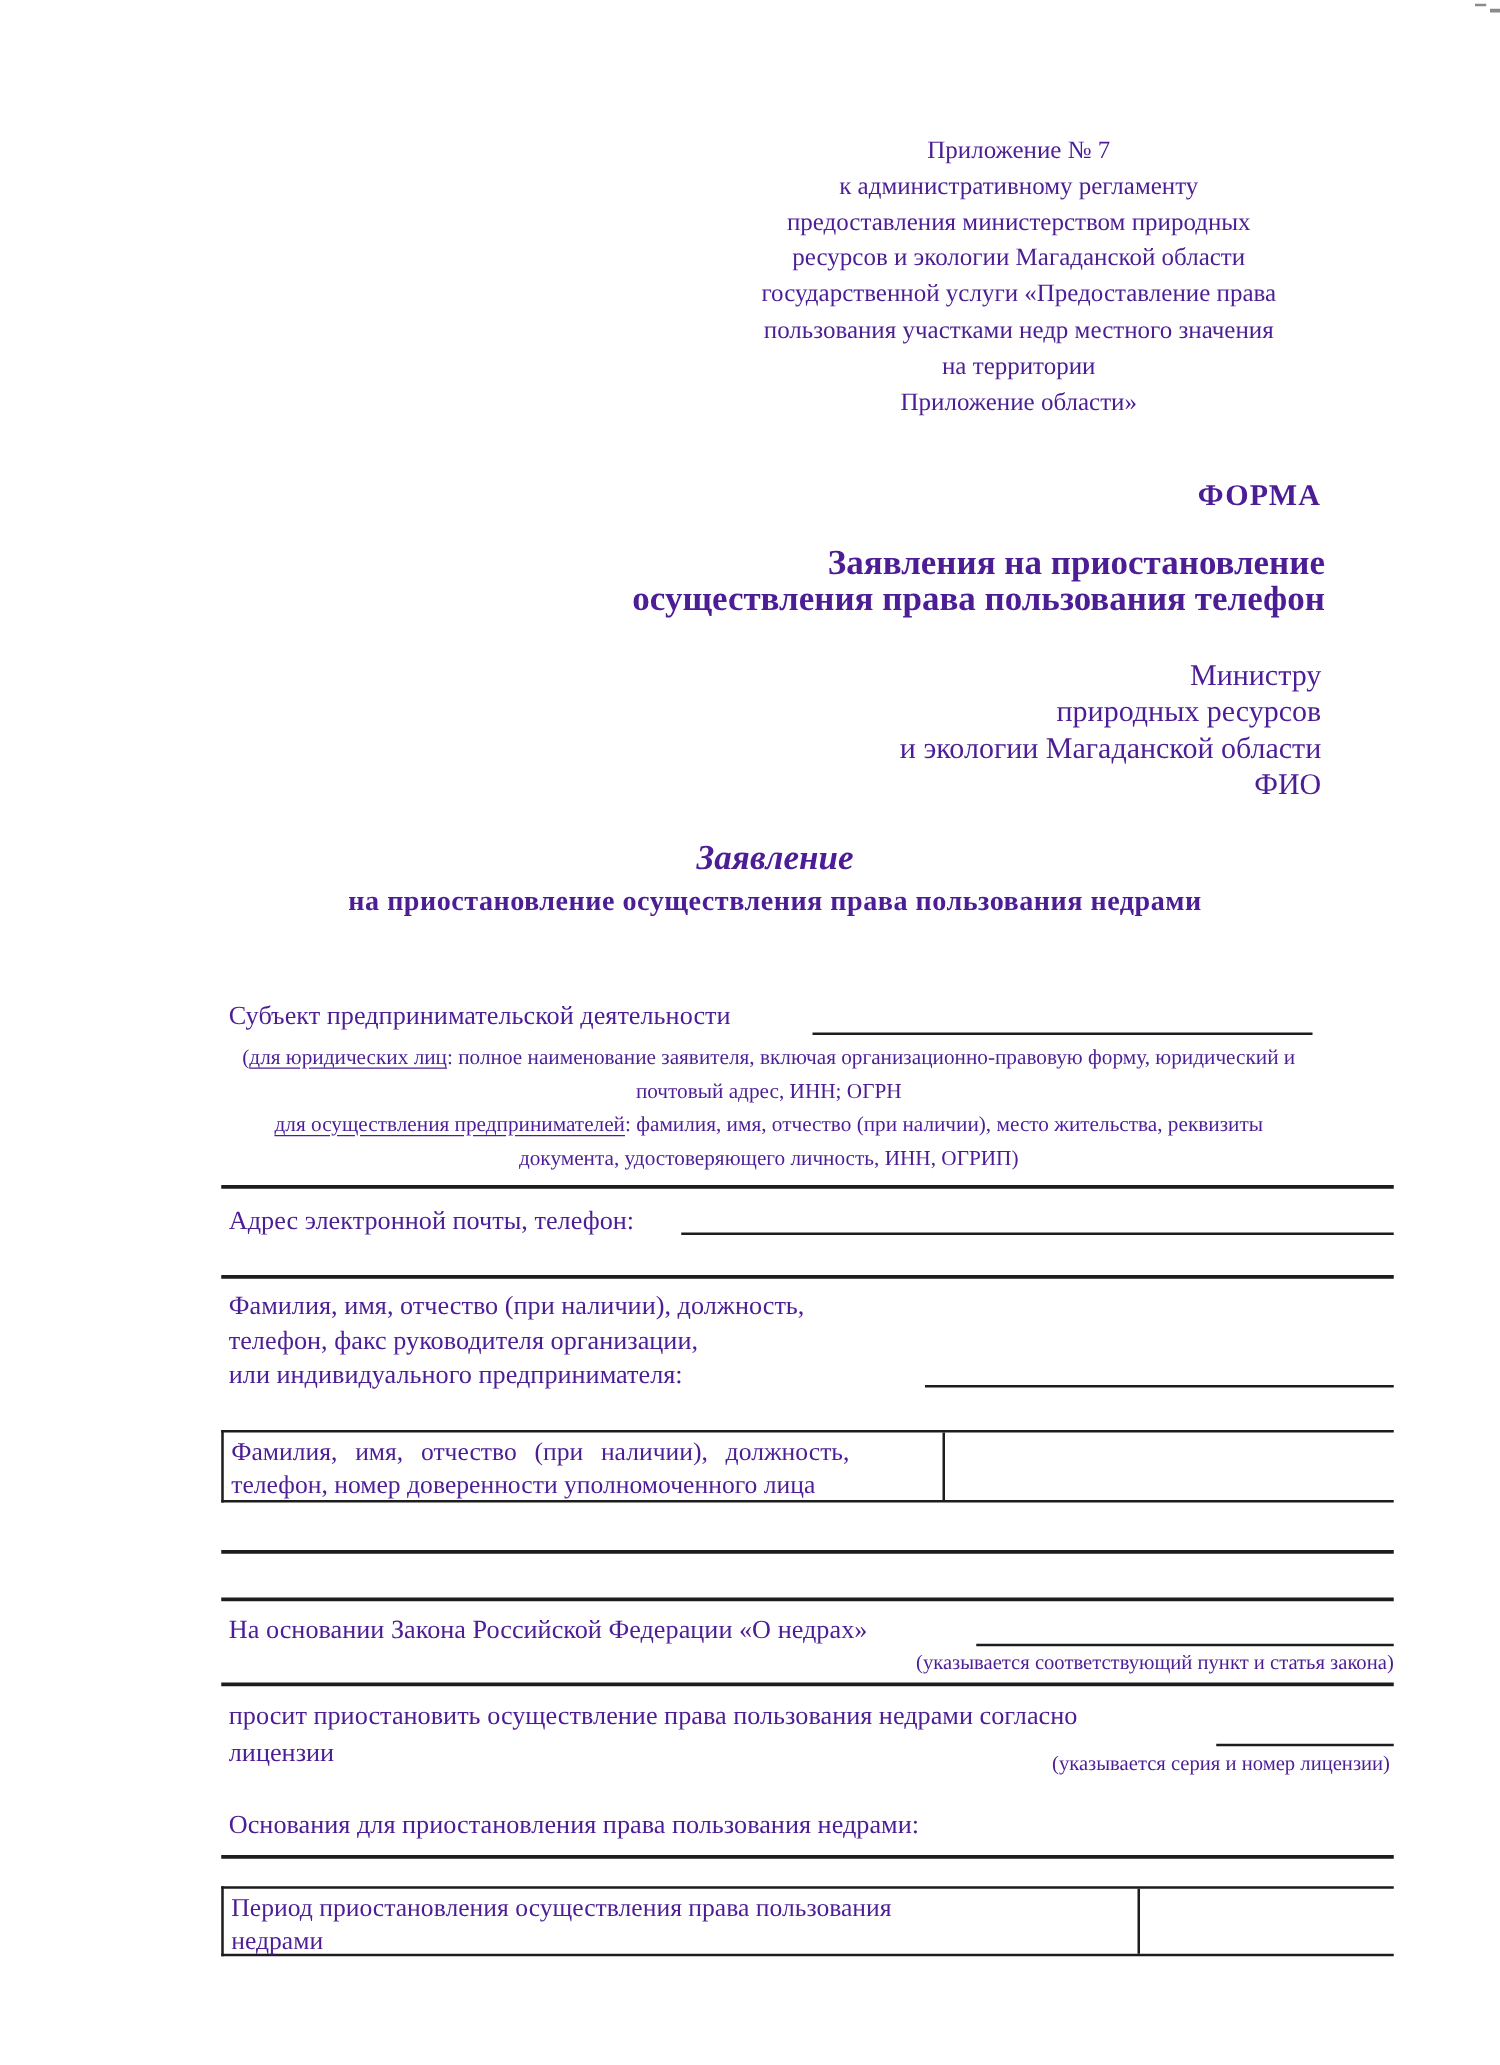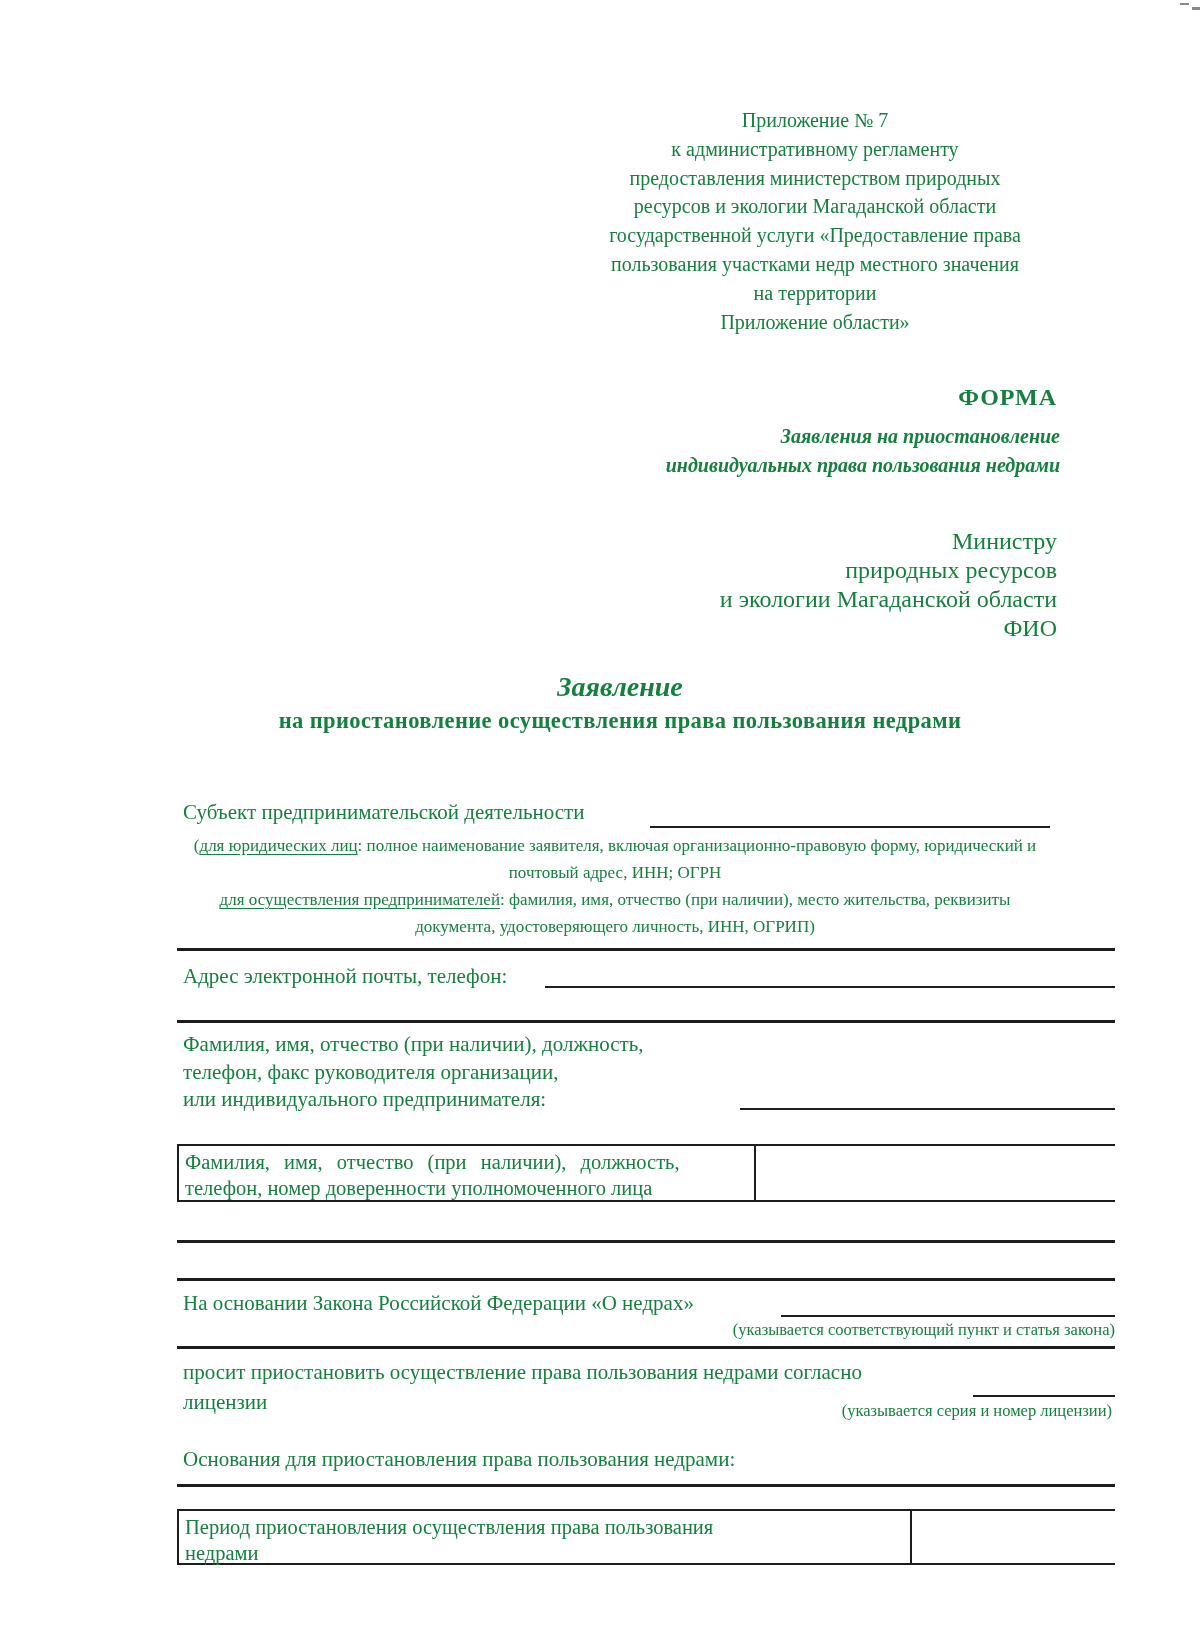--- a/index.html
+++ b/index.html
@@ -2,21 +2,21 @@
 <html lang="ru"><head>
 <meta charset="utf-8">
 <style>
   html,body{margin:0;padding:0;background:#e8e8e8;}
   .page{
     position:relative;
     width:1200px;height:1652px;
     margin:0 auto;
     background:#ffffff;
     font-family:"Liberation Serif","DejaVu Serif",serif;
-    color:#15803d;
+    color:#4c1d95;
     overflow:hidden;
   }
   .abs{position:absolute;}
   .rule{position:absolute;background:#1d1d1d;height:3px;}
   .fill{position:absolute;border-bottom:2px solid #1d1d1d;height:0;}
   .center{text-align:center;}
   .right{text-align:right;}
   .bold{font-weight:bold;}
   .annex{font-size:20px;line-height:28.8px;}
   .addr{font-size:24px;line-height:29px;}
@@ -44,23 +44,23 @@
     <div>предоставления министерством природных</div>
     <div>ресурсов и экологии Магаданской области</div>
     <div>государственной услуги «Предоставление права</div>
     <div>пользования участками недр местного значения</div>
     <div>на территории</div>
     <div>Приложение области»</div>
   </div>
 
   <div class="abs right bold" style="left:657px;top:384px;width:400px;font-size:24px;letter-spacing:1px;">ФОРМА</div>
 
-  <div class="abs right bold" style="left:460px;top:422px;width:600px;font-size:20px;line-height:29px;font-style:italic;">
+  <div class="abs right bold" style="left:460px;top:436px;width:600px;font-size:28px;line-height:29px;">
     <div>Заявления на приостановление</div>
-    <div>индивидуальных права пользования недрами</div>
+    <div>осуществления права пользования телефон</div>
   </div>
 
   <div class="abs right addr" style="left:557px;top:527px;width:500px;">
     <div>Министру</div>
     <div>природных ресурсов</div>
     <div>и экологии Магаданской области</div>
     <div>ФИО</div>
   </div>
 
   <div class="abs center bold" style="left:140px;top:670px;width:960px;line-height:34px;">

